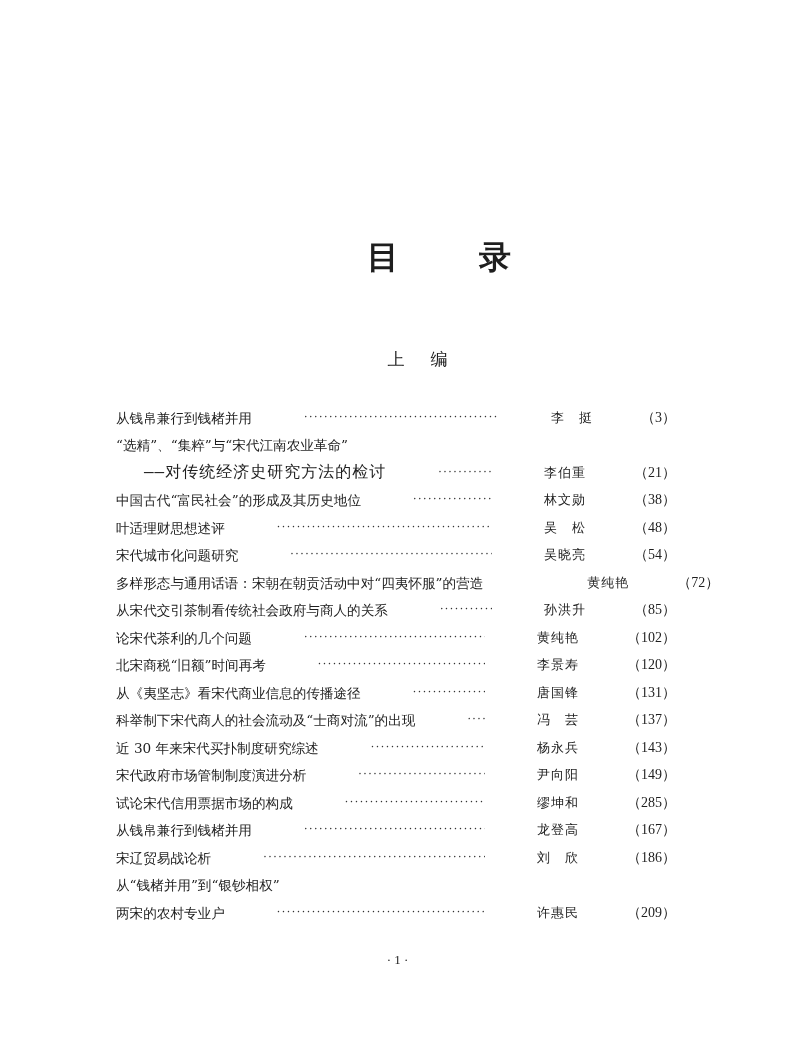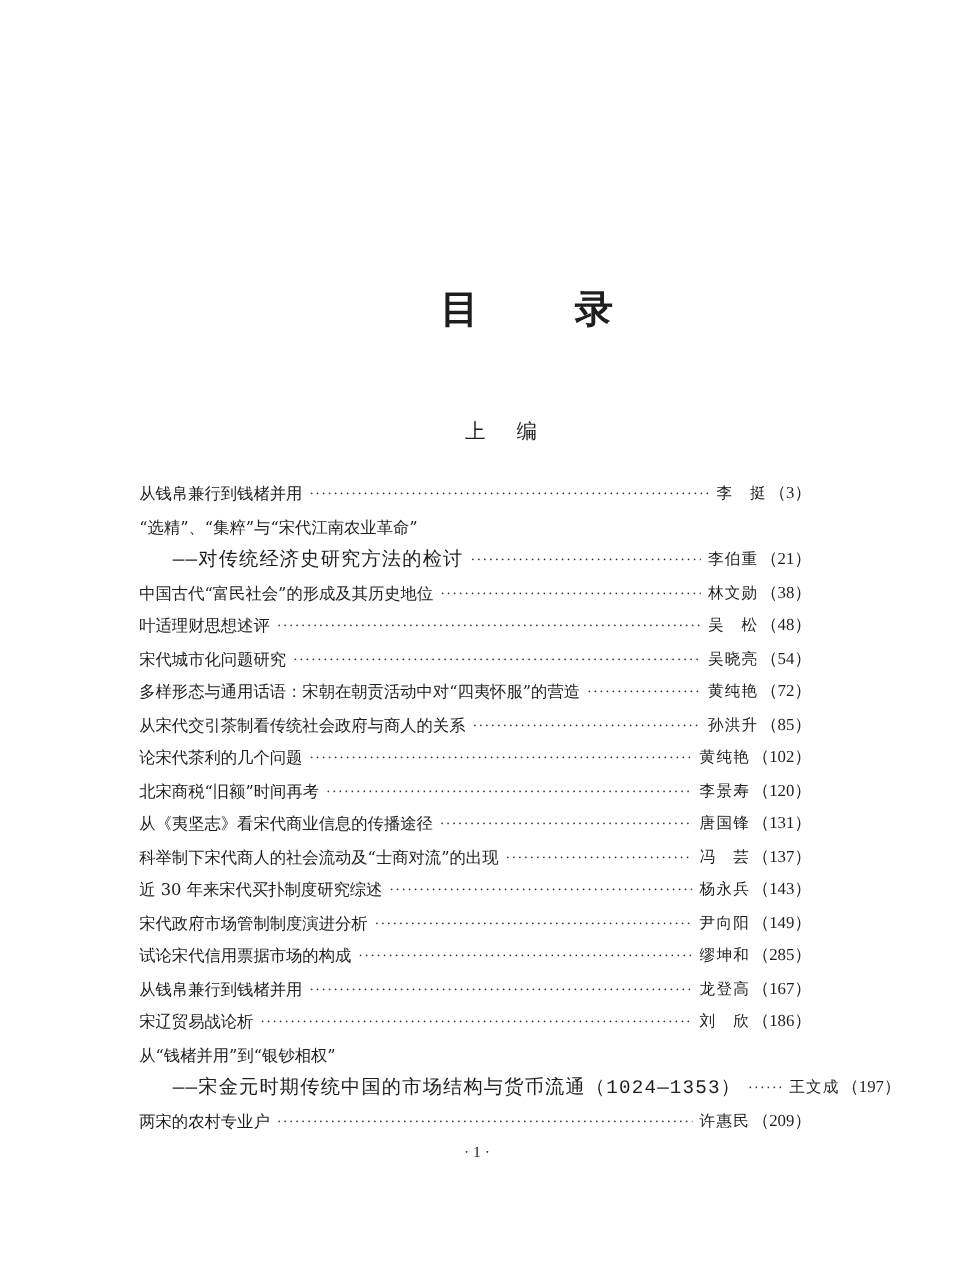--- a/index.html
+++ b/index.html
@@ -18,22 +18,22 @@
   .page-title .gap { width: 80px; }
   .section-title {
     position: absolute; left: 0; width: 795px; top: 348px;
     text-align: center; font-size: 17px; padding-left: 20px;
   }
   .section-title .gap { display: inline-block; width: 26px; }
   .toc {
     position: absolute; left: 116px; top: 401px; width: 560px;
   }
   .row {
-    height: 27.5px; line-height: 22px; display: flex; align-items: flex-start;
-    font-size: 13.6px; white-space: nowrap;
+    height: 27.5px; line-height: 22px; display: flex; align-items: flex-end;
+    font-size: 13.6px; white-space: nowrap; gap: 46px;
   }
   .row.sub { padding-left: 28px; }
   .row.sub .t { font-size: 16px; letter-spacing: 1px; font-family: Liberation Mono, monospace; }
   .t { flex: 0 0 auto; }
   .dots {
     flex: 1 1 auto; overflow: hidden; margin: 0 6px;
     color: #333; letter-spacing: 1.5px; font-size: 11px;
   }
   .dots::before {
     content: "··································································································································";
@@ -153,26 +153,20 @@
     </div>
     <div class="row">
       <span class="t">宋辽贸易战论析</span>
       <span class="dots"></span>
       <span class="au">刘　欣</span>
       <span class="pg">（186）</span>
     </div>
     <div class="row">
       <span class="t">从“钱楮并用”到“银钞相权”</span>
     </div>
-    <div class="row sub">
-      <span class="t">——宋金元时期传统中国的市场结构与货币流通（1024—1353）</span>
-      <span class="dots short"></span>
-      <span class="au">王文成</span>
-      <span class="pg">（197）</span>
-    </div>
     <div class="row">
       <span class="t">两宋的农村专业户</span>
       <span class="dots"></span>
       <span class="au">许惠民</span>
       <span class="pg">（209）</span>
     </div>
   </div>
 
 <div class="page-num">· 1 ·</div>
 

